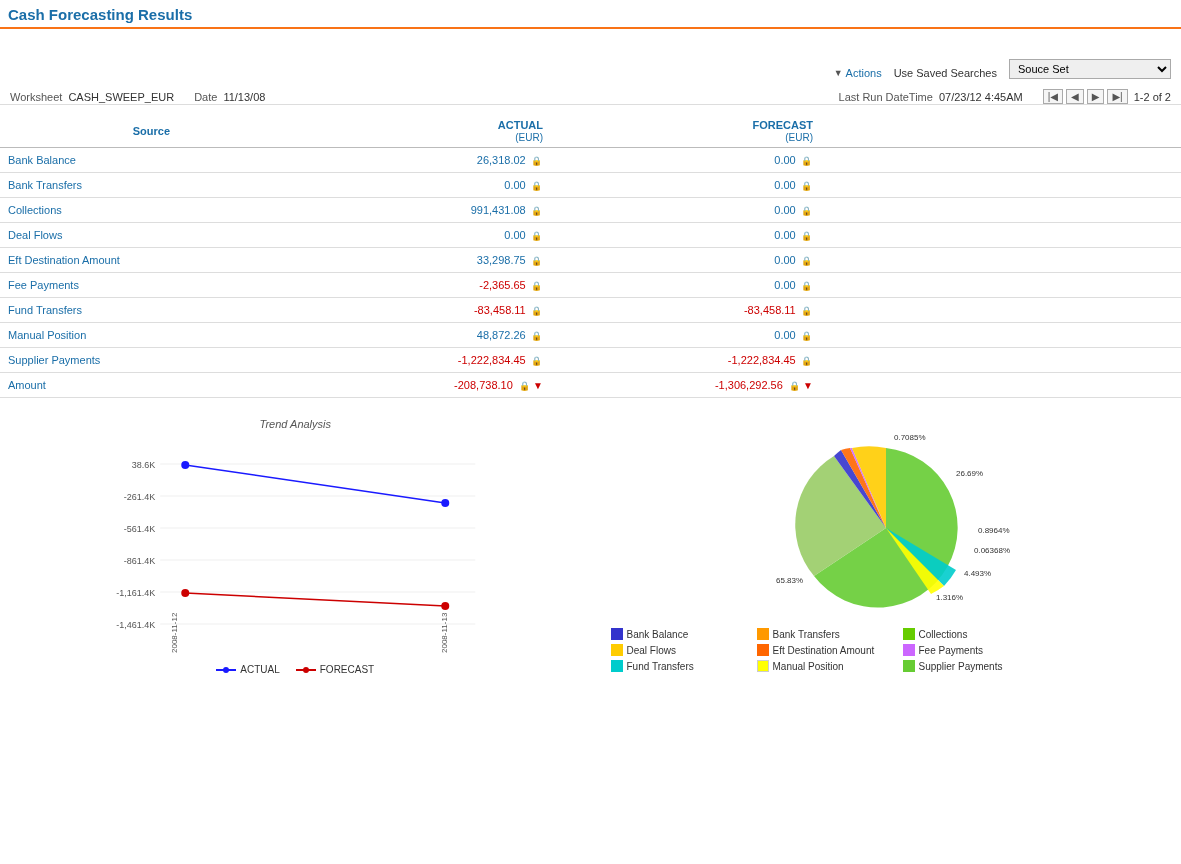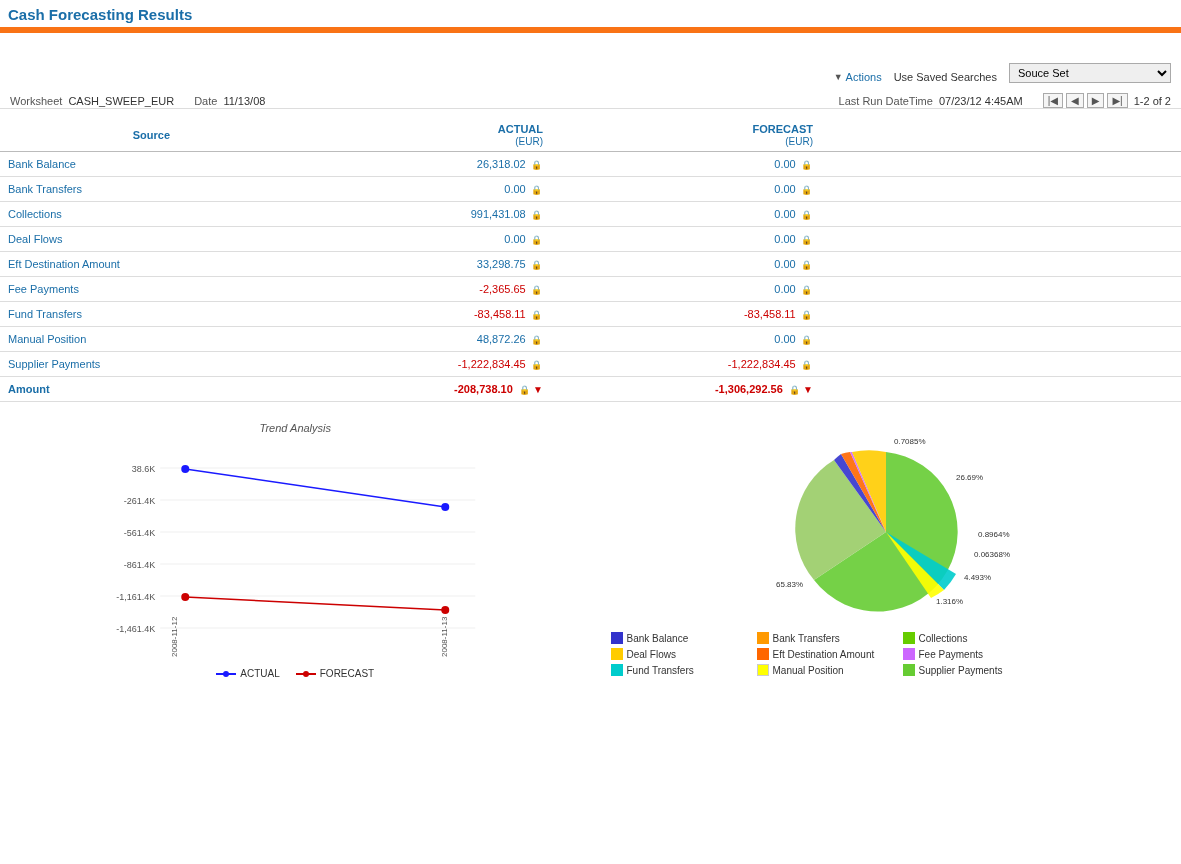--- a/index.html
+++ b/index.html
@@ -1,18 +1,18 @@
 <!DOCTYPE html>
 <html><head>
   <meta charset="utf-8">
   <style>
     * { box-sizing: border-box; margin: 0; padding: 0; }
     body { font-family: Arial, sans-serif; font-size: 11px; color: #333; background: #fff; }
     
-    .page-title { color: #1a6ea8; font-size: 15px; font-weight: bold; padding: 6px 8px 4px 8px; border-bottom: 6px solid #f97316; }
+    .page-title { color: #1a6ea8; font-size: 15px; font-weight: bold; padding: 6px 8px 4px 8px; border-bottom: 2px solid #f97316; }
     
     .toolbar { display: flex; justify-content: flex-end; align-items: flex-end; padding: 6px 10px; gap: 12px; }
     .actions-btn { color: #1a6ea8; font-size: 11px; cursor: pointer; display: flex; align-items: center; gap: 3px; }
     .actions-btn::before { content: '▼'; font-size: 9px; color: #555; }
     .saved-searches-label { font-size: 11px; color: #333; font-weight: normal; margin-top: 32px; }
     .saved-searches-select { font-size: 11px; border: 1px solid #aaa; padding: 2px 4px; width: 162px; }
     
     .worksheet-bar { display: flex; align-items: center; padding: 4px 10px 0 10px; gap: 20px; border-bottom: 1px solid #ddd; }
     .wb-item { display: flex; align-items: center; gap: 6px; font-size: 11px; }
     .wb-label { color: #555; }
@@ -24,21 +24,21 @@
 
     .main-table { width: 100%; border-collapse: collapse; margin-top: 10px; }
     .main-table thead tr th { color: #1a6ea8; font-size: 11px; font-weight: bold; padding: 4px 8px; text-align: right; border-bottom: 1px solid #bbb; }
     .main-table thead tr th.source-col { text-align: center; color: #1a6ea8; font-weight: bold; }
     .main-table tbody tr td { padding: 6px 8px; border-bottom: 1px solid #ddd; font-size: 11px; vertical-align: middle; }
     .main-table tbody tr td.source-cell { color: #1a6ea8; text-align: left; }
     .main-table tbody tr td.value-cell { text-align: right; color: #1a6ea8; }
     .main-table tbody tr td.value-negative { text-align: right; color: #cc0000; }
     .main-table tbody tr td.extra-col { border-bottom: 1px solid #ddd; width: 120px; }
     .lock-icon { display: inline-block; font-size: 9px; color: #c8a000; margin-left: 3px; cursor: pointer; }
-    .amount-row td { font-weight: bold; padding: 8px 8px; }
+    .amount-row td { font-weight: normal; padding: 8px 8px; }
     .red-arrow { color: #cc0000; font-size: 10px; margin-left: 3px; }
     
     .col-header-sub { font-weight: normal; font-size: 10px; }
     
     .charts-section { display: flex; gap: 20px; padding: 20px 10px 10px 10px; }
     .chart-container { flex: 1; }
     .chart-title { text-align: center; font-size: 11px; color: #555; margin-bottom: 8px; font-style: italic; }
     
     
     .trend-chart { position: relative; width: 100%; height: 220px; }

